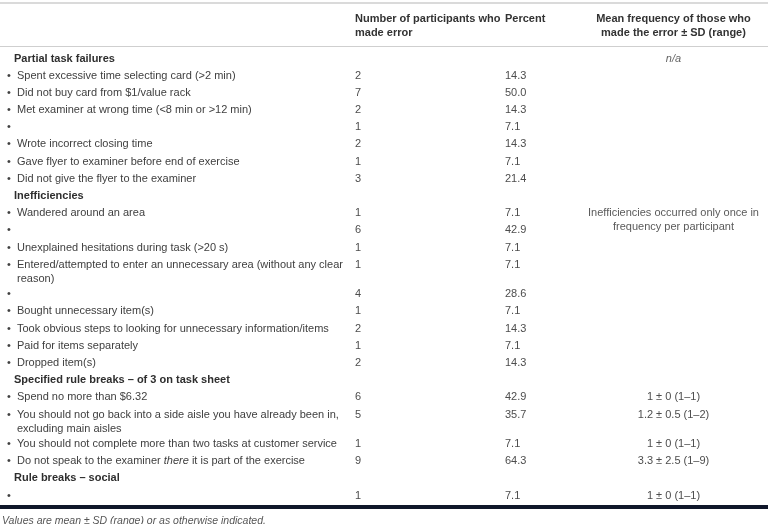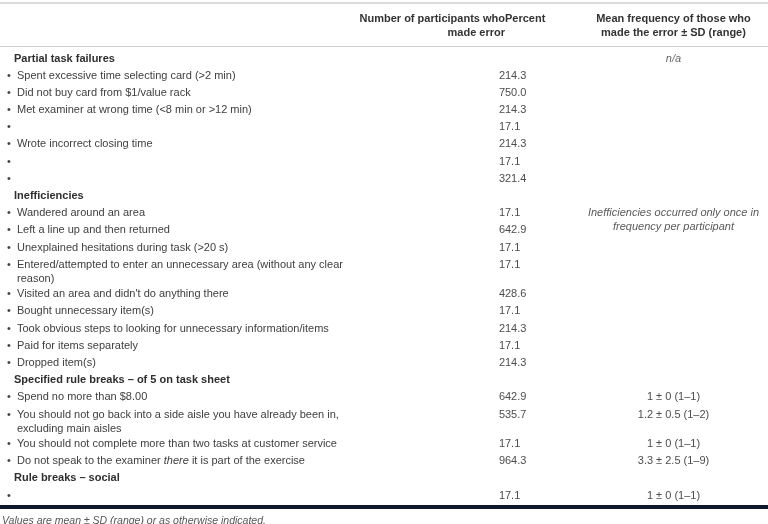--- a/index.html
+++ b/index.html
@@ -19,21 +19,21 @@
   .thead {
     display: flex; align-items: flex-start;
     border-top: 2px solid #dadada;
     border-bottom: 1px solid #cfcfcf;
     padding: 7px 2px 7px 6px;
     font-size: 11px; line-height: 14px;
     font-weight: bold; color: #333333;
   }
   
   .c1 { width: 349px; box-sizing: border-box; padding-right: 6px; }
-  .c2 { width: 150px; text-align: right; }
+  .c2 { width: 150px; text-align: left; }
   .c3 { width: 76px;  text-align: left; }
   .c4 { width: 185px; text-align: center; position: relative; }
   
   .tbody { padding-top: 2px; }
   .row {
     display: flex; align-items: flex-start;
     box-sizing: border-box;
     min-height: 17.2px;
     padding: 1.5px 2px 0 6px;
     font-size: 11px; line-height: 14px;
@@ -42,21 +42,21 @@
   .row.section .c1 { padding-left: 8px; font-weight: bold; color: #2e2e2e; }
   .bullet {
     position: absolute; left: 1px; top: 0;
     color: #404040; font-size: 11px; line-height: 14px;
   }
   .row .c2, .row .c3 { color: #4d4d4d; }
   .row .c4 { color: #4d4d4d; }
   .row .c4.na { font-style: italic; color: #666666; }
   .note {
     position: absolute; left: 0; right: 0; top: 0;
-    font-style: italic; color: #5a5a5a;
+    color: #5a5a5a;
     text-align: center; line-height: 14px;
   }
   .em-inline { font-style: italic; }
   
   .tfoot {
     border-top: 4px solid #0f172a;
     margin-top: 2px;
     padding: 5px 0 0 2px;
     font-size: 10.5px; line-height: 13px;
     font-style: italic; color: #555555;
@@ -112,28 +112,28 @@
     </div>
 
     <div class="row">
       <div class="c1"><span class="bullet">•</span><span>Wrote incorrect closing time</span></div>
       <div class="c2">2</div>
       <div class="c3">14.3</div>
       <div class="c4"></div>
     </div>
 
     <div class="row">
-      <div class="c1"><span class="bullet">•</span></div>
-      <div class="c2">1</div>
-      <div class="c3">7.1</div>
-      <div class="c4"></div>
-    </div>
-
-    <div class="row">
-      <div class="c1"><span class="bullet">•</span></div>
+      <div class="c1"><span class="bullet">•</span><span>Gave flyer to examiner before end of exercise</span></div>
+      <div class="c2">1</div>
+      <div class="c3">7.1</div>
+      <div class="c4"></div>
+    </div>
+
+    <div class="row">
+      <div class="c1"><span class="bullet">•</span><span>Did not give the flyer to the examiner</span></div>
       <div class="c2">3</div>
       <div class="c3">21.4</div>
       <div class="c4"></div>
     </div>
 
     <div class="row section">
       <div class="c1">Inefficiencies</div>
       <div class="c2"></div>
       <div class="c3"></div>
       <div class="c4"></div>
@@ -142,42 +142,42 @@
     <div class="row">
       <div class="c1"><span class="bullet">•</span><span>Wandered around an area</span></div>
       <div class="c2">1</div>
       <div class="c3">7.1</div>
       <div class="c4">
           <span class="note">Inefficiencies occurred only once in frequency per participant</span>
         </div>
     </div>
 
     <div class="row">
-      <div class="c1"><span class="bullet">•</span><span>Left a line up and then returned</span></div>
+      <div class="c1"><span class="bullet">•</span></div>
       <div class="c2">6</div>
       <div class="c3">42.9</div>
       <div class="c4"></div>
     </div>
 
     <div class="row">
       <div class="c1"><span class="bullet">•</span><span>Unexplained hesitations during task (&gt;20 s)</span></div>
       <div class="c2">1</div>
       <div class="c3">7.1</div>
       <div class="c4"></div>
     </div>
 
     <div class="row">
       <div class="c1"><span class="bullet">•</span><span>Entered/attempted to enter an unnecessary area (without any clear reason)</span></div>
       <div class="c2">1</div>
       <div class="c3">7.1</div>
       <div class="c4"></div>
     </div>
 
     <div class="row">
-      <div class="c1"><span class="bullet">•</span><span>Visited an area and didn't do anything there</span></div>
+      <div class="c1"><span class="bullet">•</span></div>
       <div class="c2">4</div>
       <div class="c3">28.6</div>
       <div class="c4"></div>
     </div>
 
     <div class="row">
       <div class="c1"><span class="bullet">•</span><span>Bought unnecessary item(s)</span></div>
       <div class="c2">1</div>
       <div class="c3">7.1</div>
       <div class="c4"></div>
@@ -198,28 +198,28 @@
     </div>
 
     <div class="row">
       <div class="c1"><span class="bullet">•</span><span>Dropped item(s)</span></div>
       <div class="c2">2</div>
       <div class="c3">14.3</div>
       <div class="c4"></div>
     </div>
 
     <div class="row section">
-      <div class="c1">Specified rule breaks – of 5 on task sheet</div>
-      <div class="c2"></div>
-      <div class="c3"></div>
-      <div class="c4"></div>
-    </div>
-
-    <div class="row">
-      <div class="c1"><span class="bullet">•</span><span>Spend no more than $8.00</span></div>
+      <div class="c1">Specified rule breaks – of 3 on task sheet</div>
+      <div class="c2"></div>
+      <div class="c3"></div>
+      <div class="c4"></div>
+    </div>
+
+    <div class="row">
+      <div class="c1"><span class="bullet">•</span><span>Spend no more than $6.32</span></div>
       <div class="c2">6</div>
       <div class="c3">42.9</div>
       <div class="c4">1 ± 0 (1–1)</div>
     </div>
 
     <div class="row">
       <div class="c1"><span class="bullet">•</span><span>You should not go back into a side aisle you have already been in, excluding main aisles</span></div>
       <div class="c2">5</div>
       <div class="c3">35.7</div>
       <div class="c4">1.2 ± 0.5 (1–2)</div>

